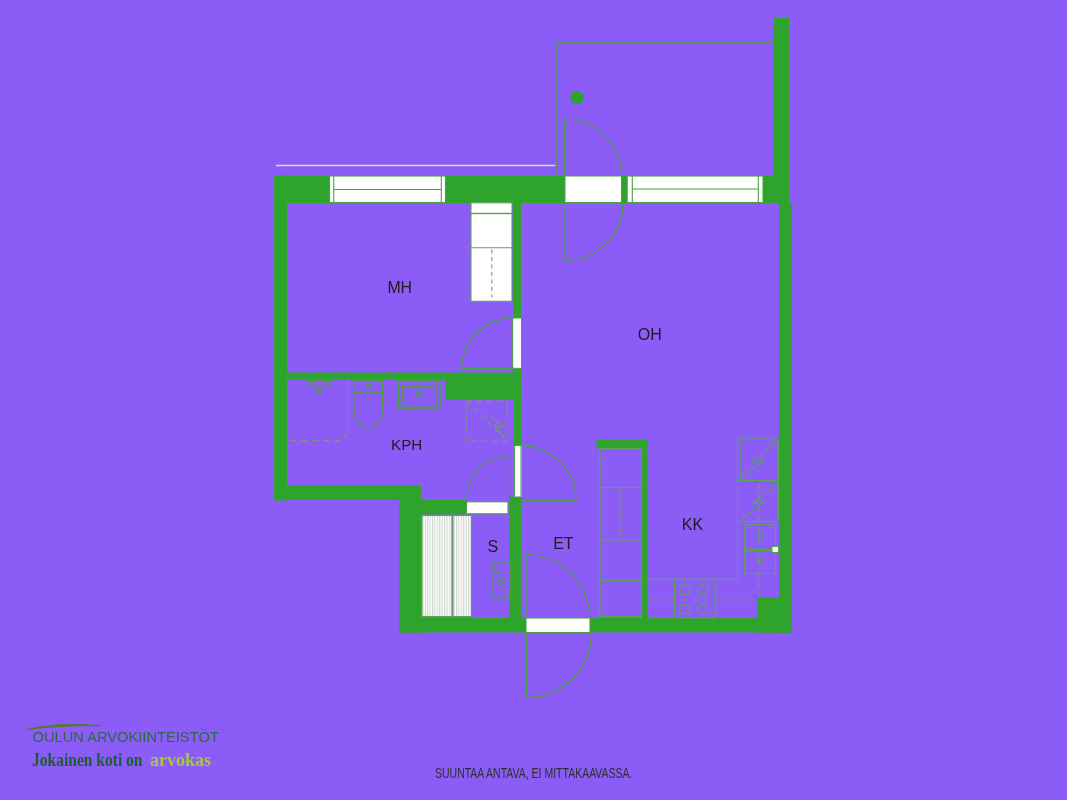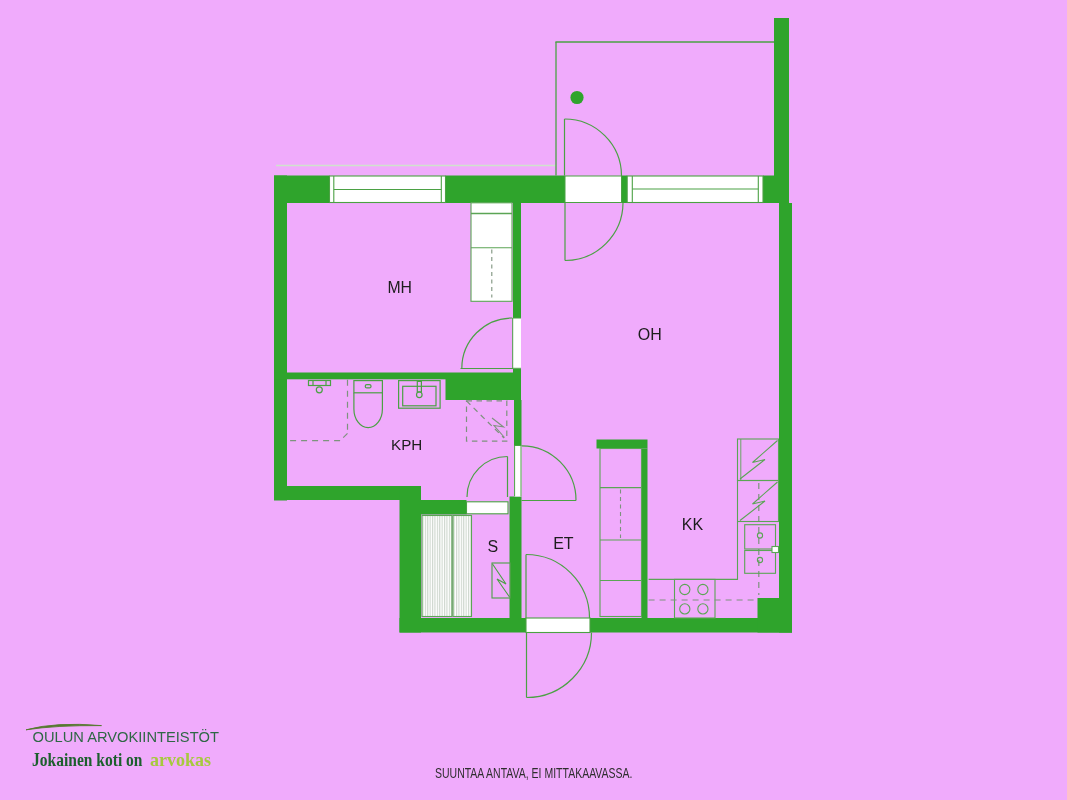--- a/index.html
+++ b/index.html
@@ -1,16 +1,16 @@
 <!DOCTYPE html>
 <html><head>
 <meta charset="utf-8">
 <style>
   html,body{margin:0;padding:0;background:#ffffff;}
-  .page{position:relative;width:1067px;height:800px;background:#f0abfc;overflow:hidden;}
+  .page{position:relative;width:1067px;height:800px;background:#8b5cf6;overflow:hidden;}
   svg{position:absolute;left:0;top:0;}
   .fs{font-family:"Liberation Sans", sans-serif;}
   .fse{font-family:"Liberation Serif", serif;}
 </style>
 </head>
 <body>
 <div class="page">
 <svg width="1067" height="800" viewBox="0 0 1067 800">
 <defs>
   <pattern id="hatch" width="2.4" height="8" patternUnits="userSpaceOnUse">

